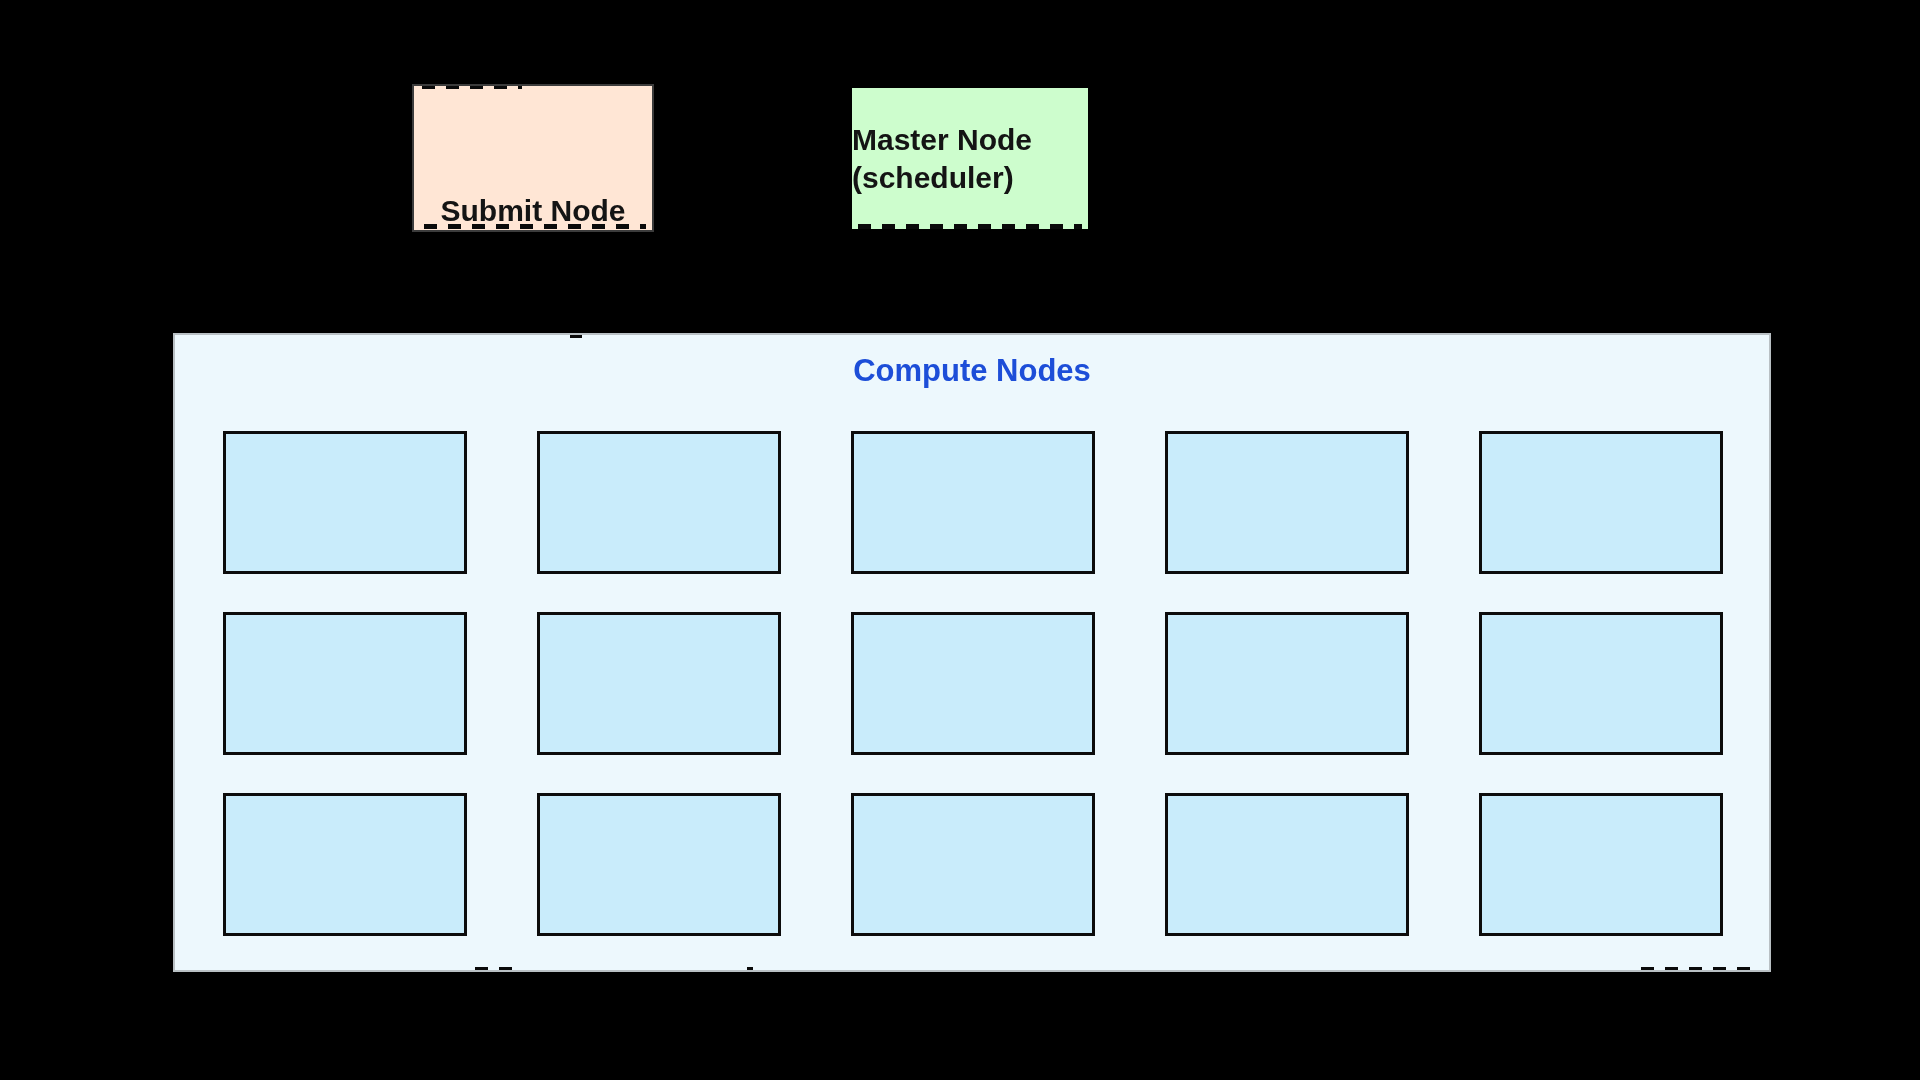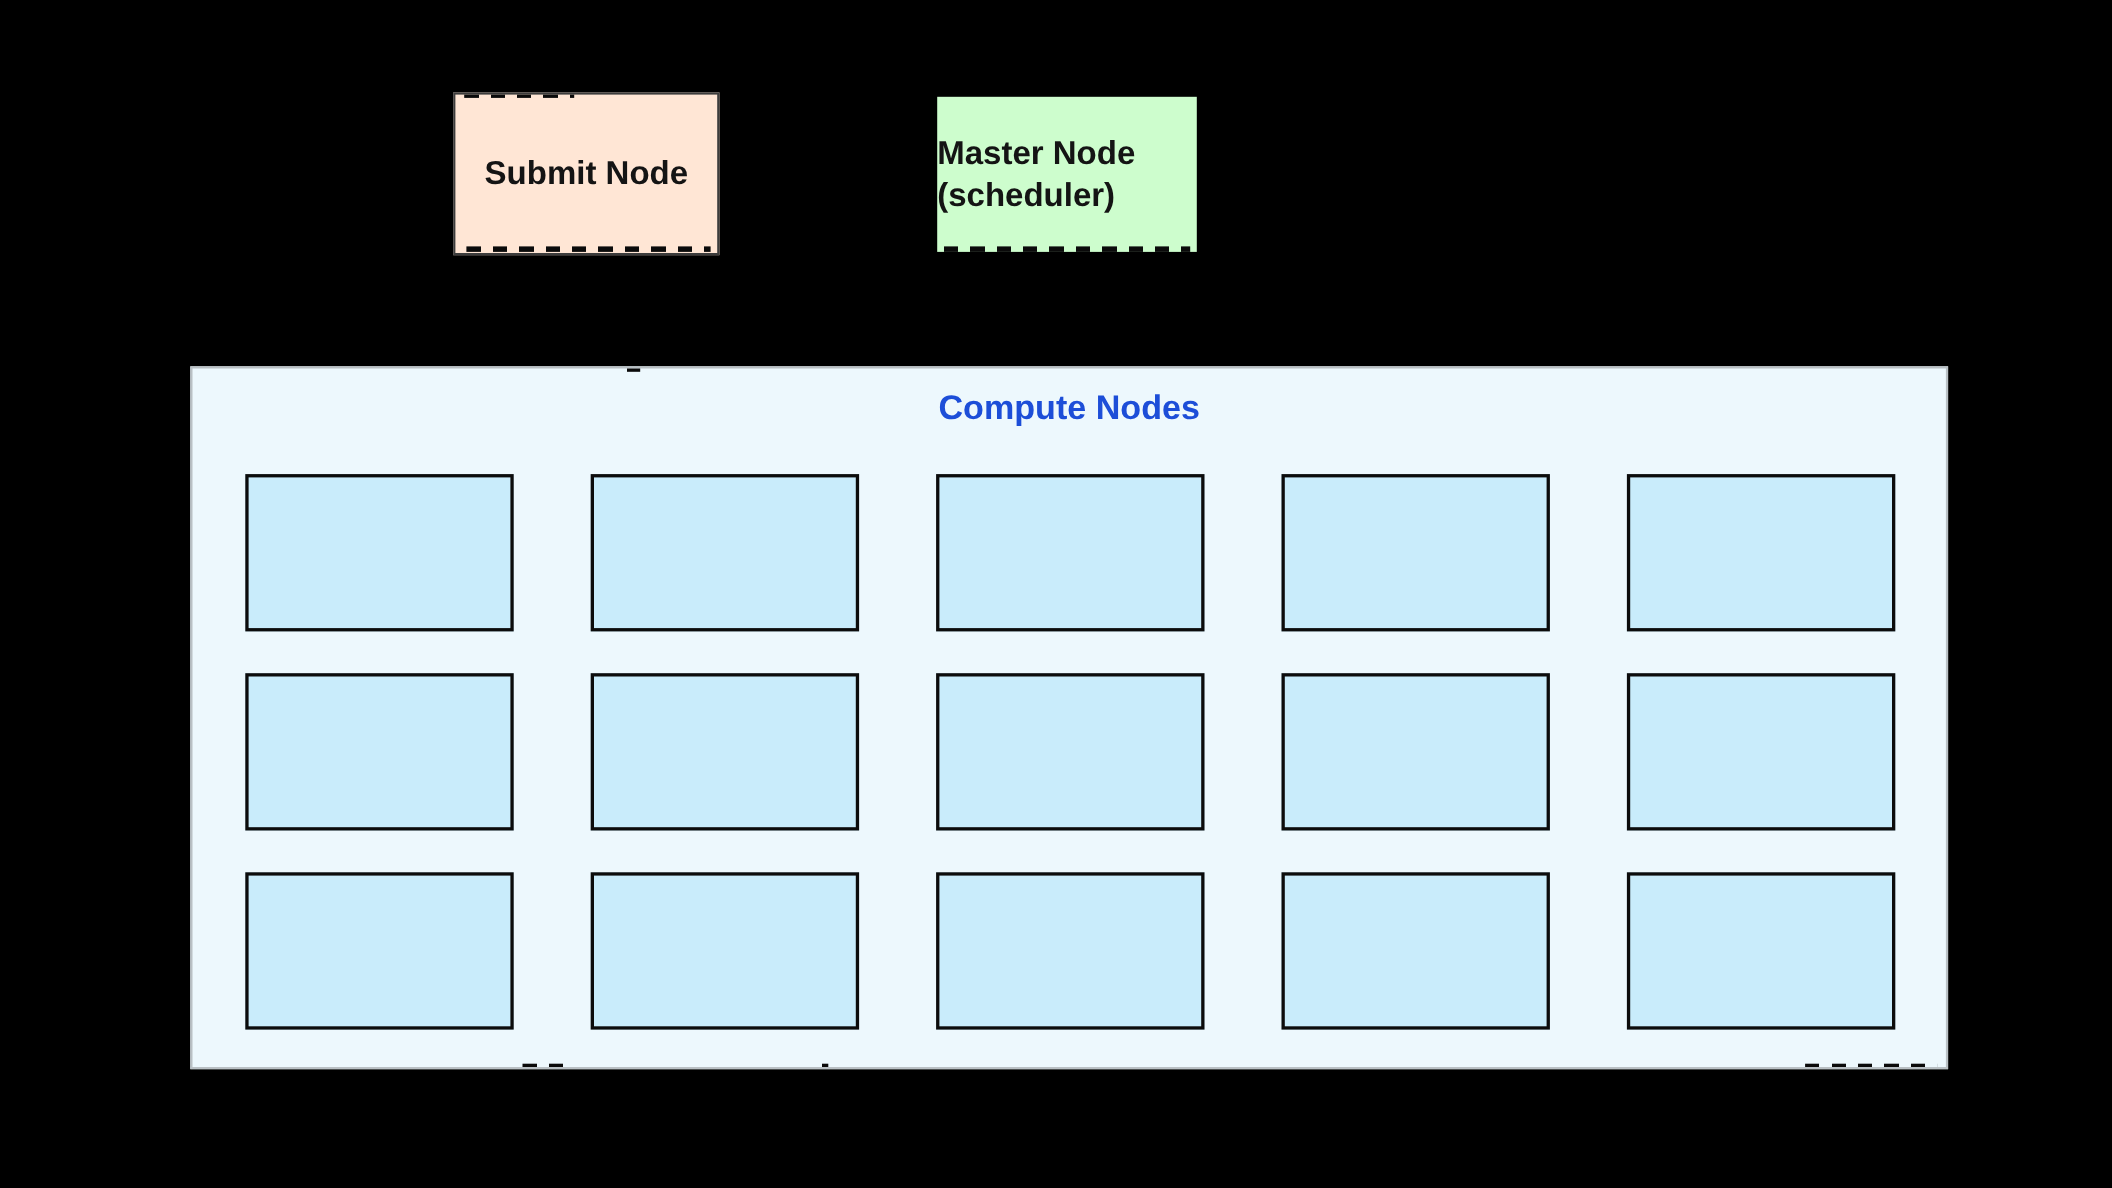--- a/index.html
+++ b/index.html
@@ -14,21 +14,21 @@
   }
 
   
   .submit-box {
     position: absolute;
     left: 412px; top: 84px;
     width: 242px; height: 148px;
     background: #ffe6d5;
     border: 2px solid #3c3c3c;
     box-sizing: border-box;
-    display: flex; align-items: center; justify-content: center;
+    display: flex; align-items: flex-end; justify-content: center;
   }
   .master-box {
     position: absolute;
     left: 852px; top: 88px;
     width: 236px; height: 141px;
     background: #cdfdcd;
     box-sizing: border-box;
     display: flex; flex-direction: column; align-items: flex-start; justify-content: center;
   }
   .node-label {

